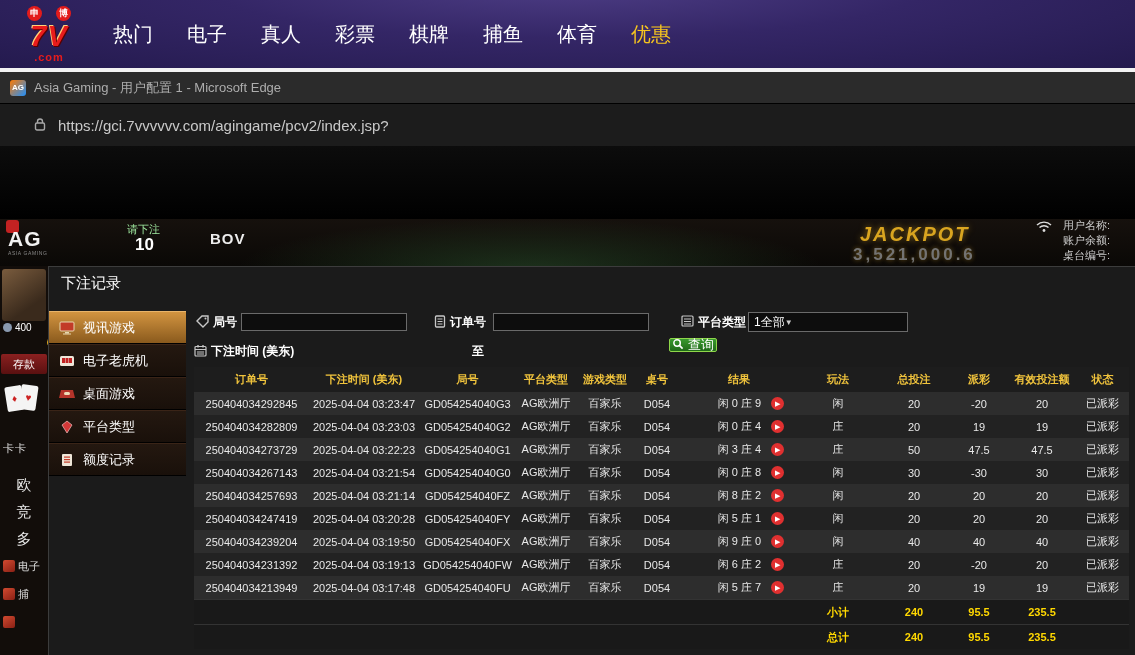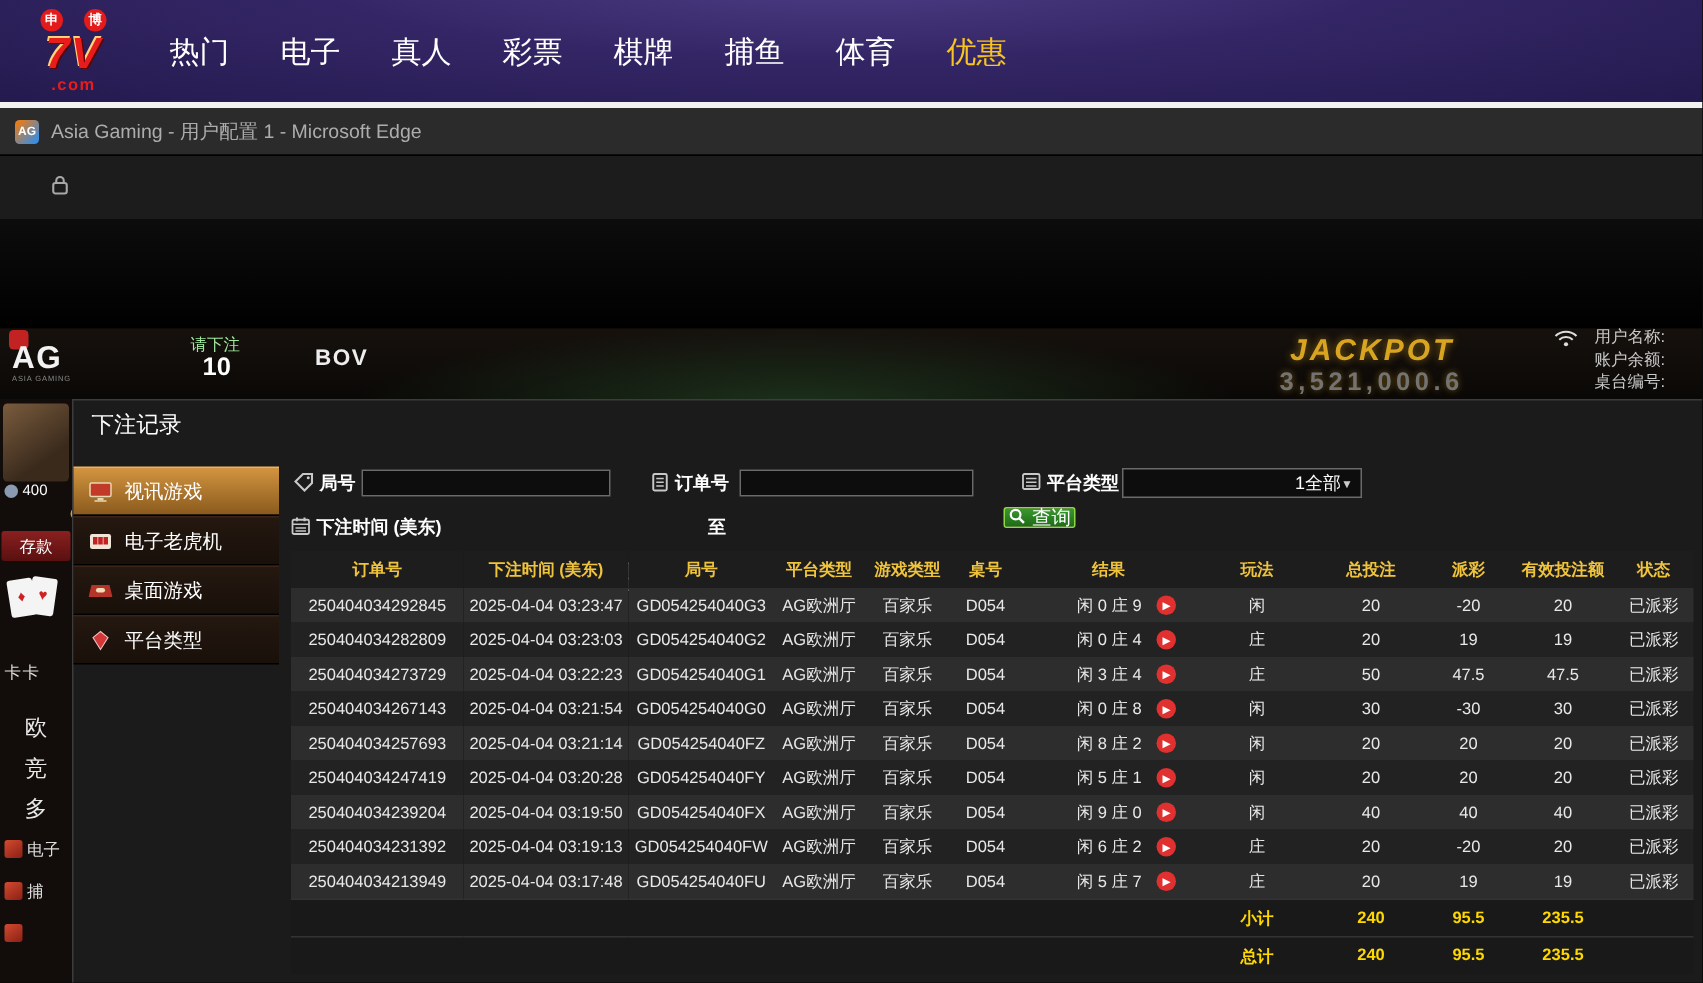--- a/index.html
+++ b/index.html
@@ -81,21 +81,21 @@
   .side-menu{left:0;top:44px;width:137px;}
   .side-item{height:33px;display:flex;align-items:center;gap:8px;padding-left:10px;box-sizing:border-box;
     color:#fff;font-size:13px;cursor:pointer;background:linear-gradient(180deg,#241810,#19100a);
     border-top:1px solid #3a2417;border-bottom:1px solid #000;}
   .side-item.active{background:linear-gradient(180deg,#d29440,#8a5a1d);border-top-color:#e8b46a;}
   .sicon{width:16px;height:14px;flex:none;display:flex;align-items:center;}
 
   .f-label{color:#fff;font-size:12px;font-weight:bold;display:flex;align-items:center;gap:4px;white-space:nowrap;}
   .f-input{background:#0d0d0d;border:1px solid #6a6a6a;color:#fff;font-size:12px;padding:0 4px;box-sizing:border-box;}
   .f-select{background:#0d0d0d;border:1px solid #6a6a6a;color:#fff;font-size:12px;display:flex;
-    align-items:center;justify-content:flex-end;padding:0 5px;box-sizing:border-box;cursor:pointer;}
+    align-items:center;justify-content:flex-start;padding:0 5px;box-sizing:border-box;cursor:pointer;}
   .f-select .arr{color:#ccc;font-size:8px;}
   .date-btn{background:linear-gradient(180deg,#5a5a5a,#333);border:1px solid #9a9a9a;color:#fff;
     font-size:11.5px;display:flex;align-items:center;justify-content:center;gap:5px;cursor:pointer;box-sizing:border-box;margin-top:35px;}
   .date-btn .arr{font-size:8px;}
   .search-btn{background:linear-gradient(180deg,#39992e,#1f6a18);border:1px solid #8fd64a;border-radius:2px;
     color:#fff;font-size:13px;display:flex;align-items:center;justify-content:center;gap:4px;cursor:pointer;box-sizing:border-box;}
 
   .bet-table{left:145px;top:100px;width:935px;border-collapse:collapse;table-layout:fixed;font-size:11px;}
   .bet-table th{color:#f0c33c;font-weight:bold;height:23px;background:#1d1d1d;white-space:nowrap;overflow:hidden;}
   .bet-table td{height:21px;text-align:center;color:#e8e8e8;white-space:nowrap;overflow:hidden;}
@@ -136,20 +136,21 @@
   <span class="favicon">AG</span>
   <span>Asia Gaming - 用户配置 1 - Microsoft Edge</span>
 </div>
 <div class="urlbar">
   <span>
     <svg width="12" height="14" viewBox="0 0 12 14">
         <rect x="1.5" y="6" width="9" height="7" rx="1.5" fill="none" stroke="#a8a8a8" stroke-width="1.4"></rect>
         <path d="M3.5 6 V4.5 a2.5 2.5 0 0 1 5 0 V6" fill="none" stroke="#a8a8a8" stroke-width="1.4"></path>
       </svg>
   </span>
+  <span>https://gci.7vvvvvv.com/agingame/pcv2/index.jsp?</span>
 </div>
 
 <div class="stage">
   <div class="abs top-ambient"></div>
   <div class="abs strip-ambient"></div>
   <div class="abs felt"></div>
 
   <div class="abs red-marker"></div>
   <div class="abs ag-logo">AG</div>
   <div class="abs ag-sub">ASIA GAMING</div>
@@ -241,20 +242,31 @@
         </span>
         <span>桌面游戏</span>
       </div>
       <div class="side-item">
         <span class="sicon">
           <svg width="16" height="14" viewBox="0 0 16 14">
               <polygon points="8,1 13,5 8,13 3,5" fill="#d23838" stroke="#f0c0c0" stroke-width="0.7"></polygon>
             </svg>
         </span>
         <span>平台类型</span>
+      </div>
+      <div class="side-item">
+        <span class="sicon">
+          <svg width="16" height="14" viewBox="0 0 16 14">
+              <rect x="3" y="1" width="10" height="12" rx="1" fill="#efe6d8"></rect>
+              <rect x="5" y="3.5" width="6" height="1.2" fill="#c23b28"></rect>
+              <rect x="5" y="6" width="6" height="1.2" fill="#c23b28"></rect>
+              <rect x="5" y="8.5" width="6" height="1.2" fill="#c23b28"></rect>
+            </svg>
+        </span>
+        <span>额度记录</span>
       </div>
     </div>
 
     <div class="abs f-label" style="left:147px;top:47px;">
       <span>
         <svg width="13" height="13" viewBox="0 0 13 13">
             <path d="M1 6 L6 1 H12 V7 L7 12 Z" fill="none" stroke="#c8c8c8" stroke-width="1.4"></path>
             <circle cx="9.5" cy="3.5" r="1" fill="#c8c8c8"></circle>
           </svg>
       </span>

